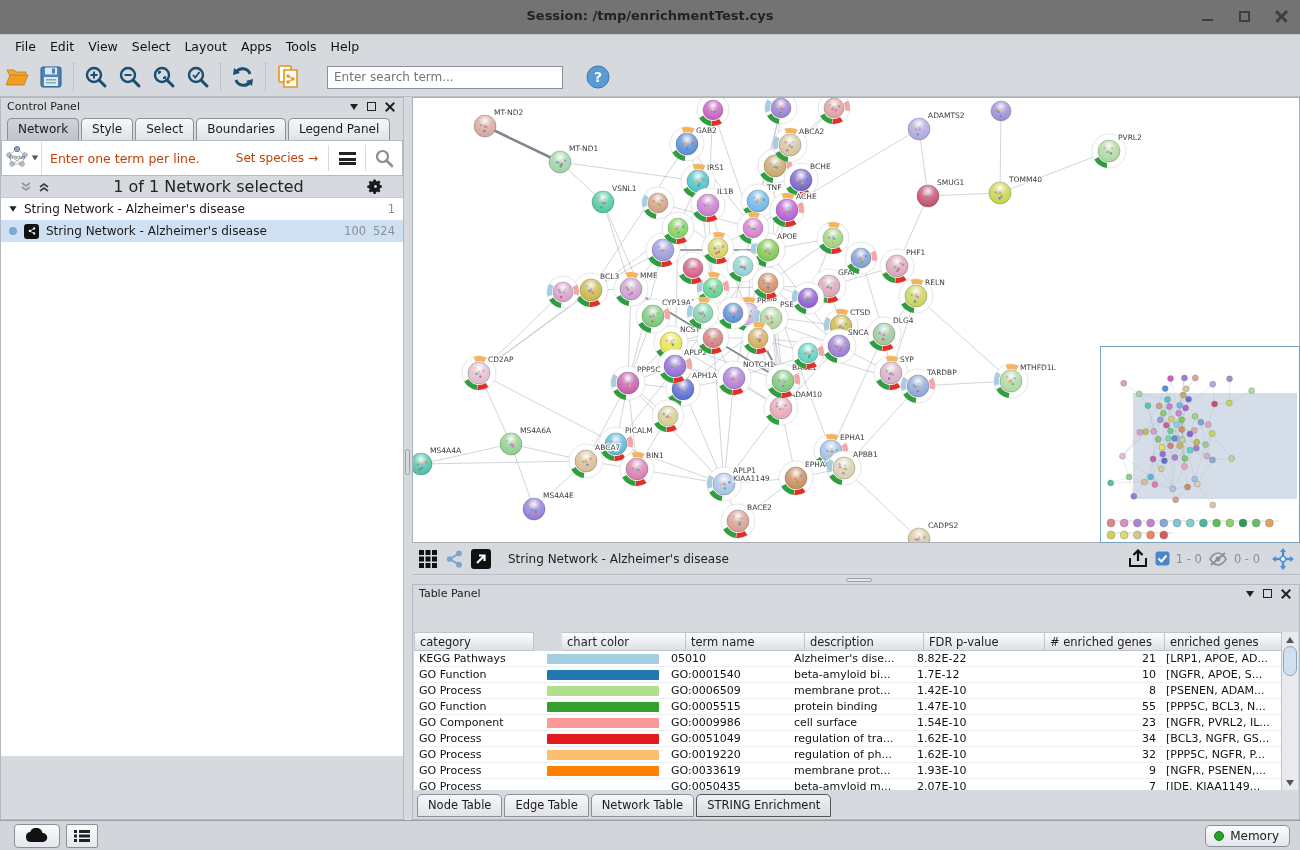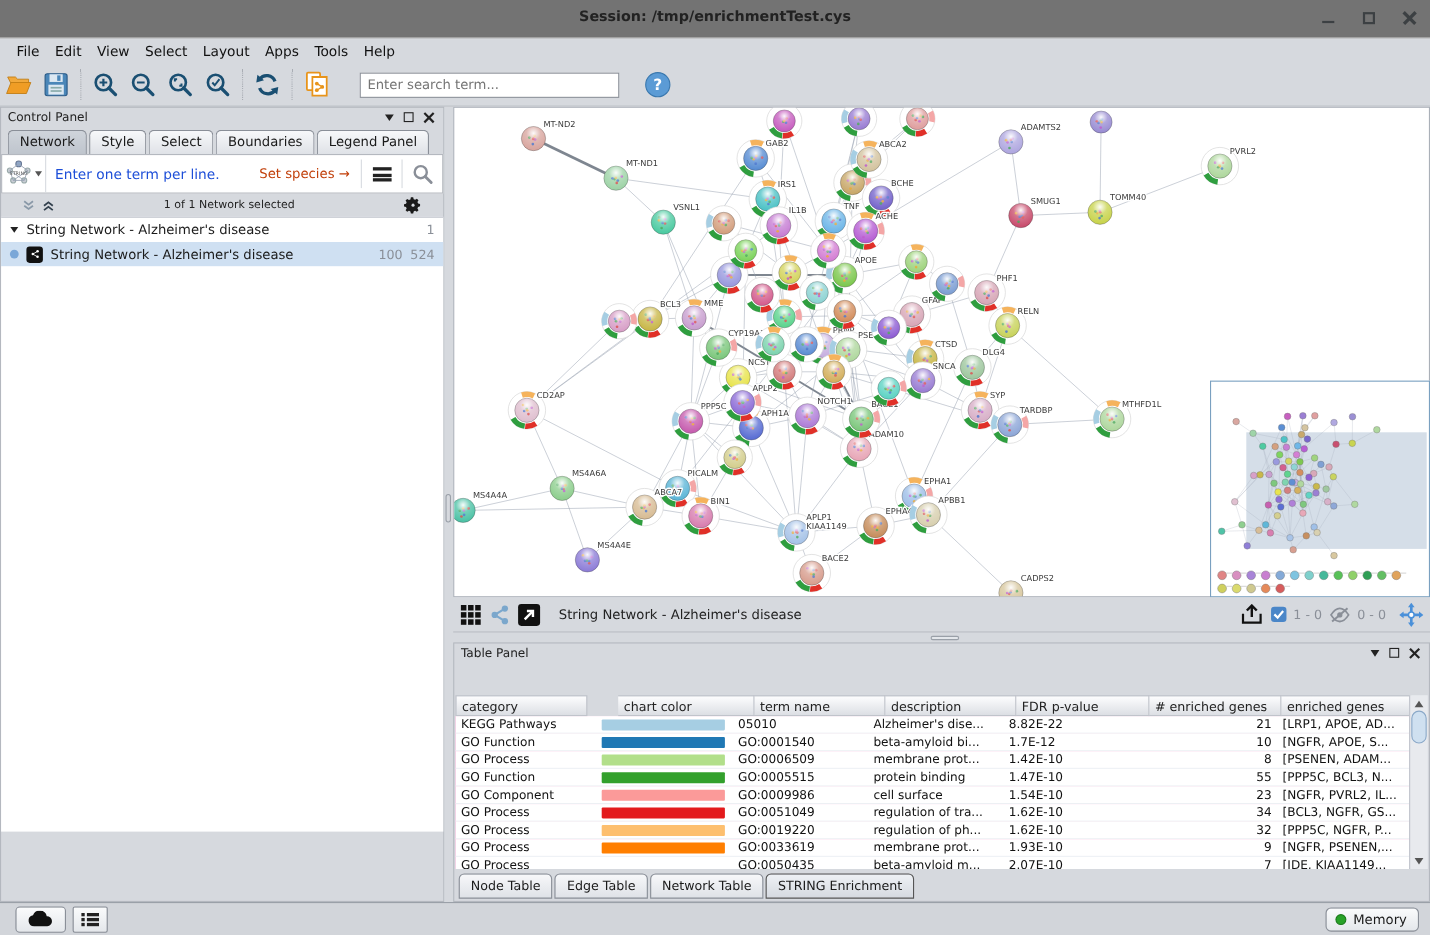--- a/index.html
+++ b/index.html
@@ -46,27 +46,27 @@
   .xx{position:relative;width:10px;height:10px;}
   .xx::before,.xx::after{content:"";position:absolute;left:-1px;top:4px;width:12px;height:2px;background:#222;}
   .xx::before{transform:rotate(45deg);} .xx::after{transform:rotate(-45deg);}
 
   .cp-tabs{display:flex;gap:2px;padding:3px 4px 0 6px;height:25px;}
   .cp-tab{font-size:12px;padding:3px 10px 4px;border:1px solid #8a8f98;border-bottom:none;
           border-radius:5px 5px 0 0;background:linear-gradient(#f7f8fa,#dfe2e7);}
   .cp-tab.active{background:linear-gradient(#cfd4db,#bfc5cd);font-weight:normal;}
   .string-row{height:36px;background:#fff;border:1px solid #b4b8bf;display:flex;align-items:center;}
   .string-logo{width:40px;height:34px;border-right:1px solid #d8dbe0;display:flex;align-items:center;justify-content:center;gap:2px;}
-  .string-ph{flex:1;font-size:12.5px;color:#1d4ed8;padding-left:8px;}
+  .string-ph{flex:1;font-size:12.5px;color:#c2410c;padding-left:8px;}
   .species-ph{font-size:12px;color:#c2410c;margin-right:10px;}
   .sr-sep{width:1px;height:26px;background:#d8dbe0;}
   .sr-btn{width:36px;height:34px;display:flex;align-items:center;justify-content:center;}
   .hamb{width:17px;height:13px;border-top:3px solid #222;border-bottom:3px solid #222;position:relative;}
   .hamb::after{content:"";position:absolute;left:0;top:3.5px;width:17px;height:3px;background:#222;}
-  .sel-row{height:21px;display:flex;align-items:center;padding:0 19px;font-size:10px;color:#222;}
+  .sel-row{height:21px;display:flex;align-items:center;padding:0 19px;font-size:16px;color:#222;}
   .sel-row .txt{flex:1;text-align:center;}
   .tree{background:#fff;border-top:1px solid #c4c8cf;height:559px;}
   .tree-row{height:22px;display:flex;align-items:center;font-size:12px;padding:0 8px;gap:7px;}
   .tree-row .grow{flex:1;}
   .tree-count{color:#8a8f98;font-size:11.5px;}
   .tree-row.selected{background:#cfe0f2;}
   .bluedot{width:8px;height:8px;border-radius:50%;background:#7aa7d8;}
   .share-badge{width:15px;height:15px;background:#111;border-radius:3px;display:flex;align-items:center;justify-content:center;}
 
   

